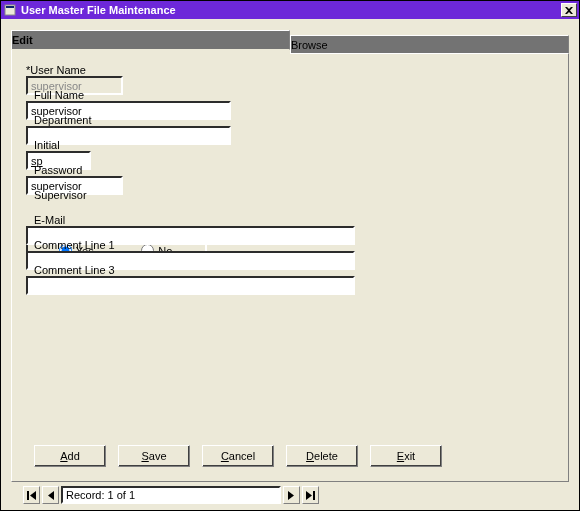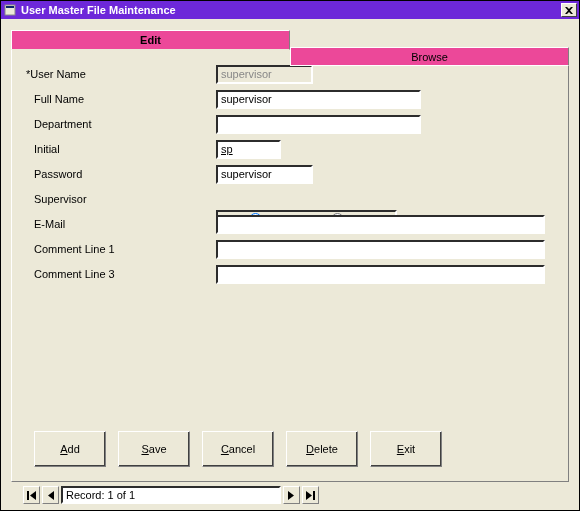--- a/index.html
+++ b/index.html
@@ -61,63 +61,64 @@
     flex-direction: column;
   }
   .tabs {
     display: flex;
     position: relative;
     z-index: 2;
   }
   .tab {
     flex: 1;
     height: 20px;
-    background: #ec4899;
+    background: #737373;
     border: 1px solid #fff;
     border-right-color: #808080;
     border-bottom: none;
     display: flex;
     align-items: center;
-    justify-content: center;
+    justify-content: flex-start;
     cursor: pointer;
     position: relative;
     top: 1px;
     font-size: 11px;
   }
   .tab.active {
     font-weight: bold;
     border-bottom: 1px solid #ece9d8;
     z-index: 3;
     top: 1px;
   }
   .tab:not(.active) {
     border-bottom: 1px solid #fff;
-    top: 18px;
+    top: 6px;
     height: 19px;
   }
   .panel {
     flex: 1;
     border: 1px solid #fff;
     border-top-color: #fff;
     border-left-color: #fff;
     border-right-color: #808080;
     border-bottom-color: #808080;
     background: #ece9d8;
     padding: 14px 12px 8px 14px;
     display: flex;
     flex-direction: column;
   }
   .form {
     flex: 1;
   }
   .row {
     display: flex;
-    align-items: center;
+    align-items: flex-start;
     margin-bottom: 5px;
     height: 20px;
+    flex-direction: column;
   }
   .label {
     width: 190px;
     font-size: 11px;
     color: #000;
   }
   .label.indent { padding-left: 8px; }
   .field input[type=text], .field input[type=password]{
     height: 19px;
     border: 2px inset #fff;
@@ -161,21 +162,21 @@
     font-size: 11px;
   }
   .radio-item input { margin:0; }
   .button-row {
     display: flex;
     gap: 12px;
     padding: 4px 0 6px 8px;
   }
   .btn {
     width: 72px;
-    height: 36px;
+    height: 22px;
     background: #ece9d8;
     border: 1px solid #fff;
     border-right-color: #808080;
     border-bottom-color: #808080;
     box-shadow: inset -1px -1px 0 #404040;
     font-family: inherit;
     font-size: 11px;
     cursor: pointer;
     padding: 4px;
   }

